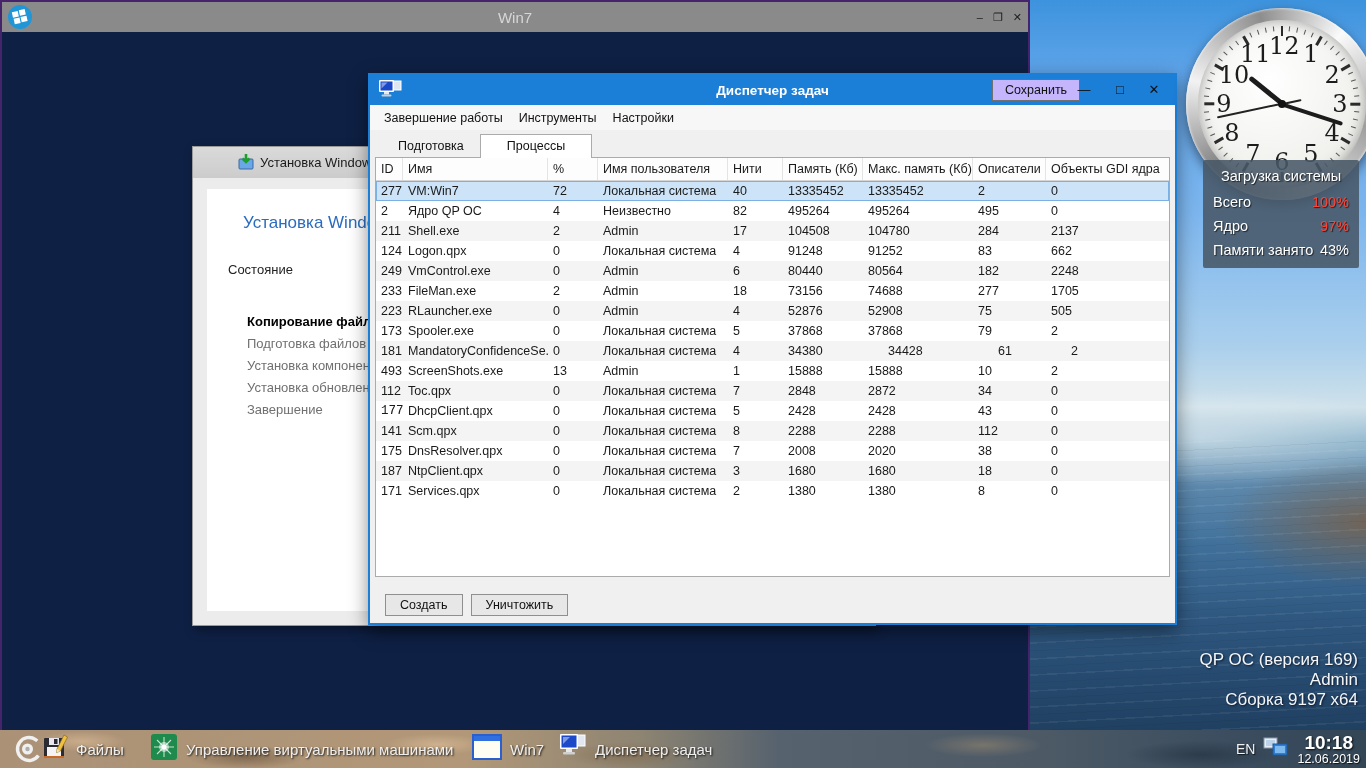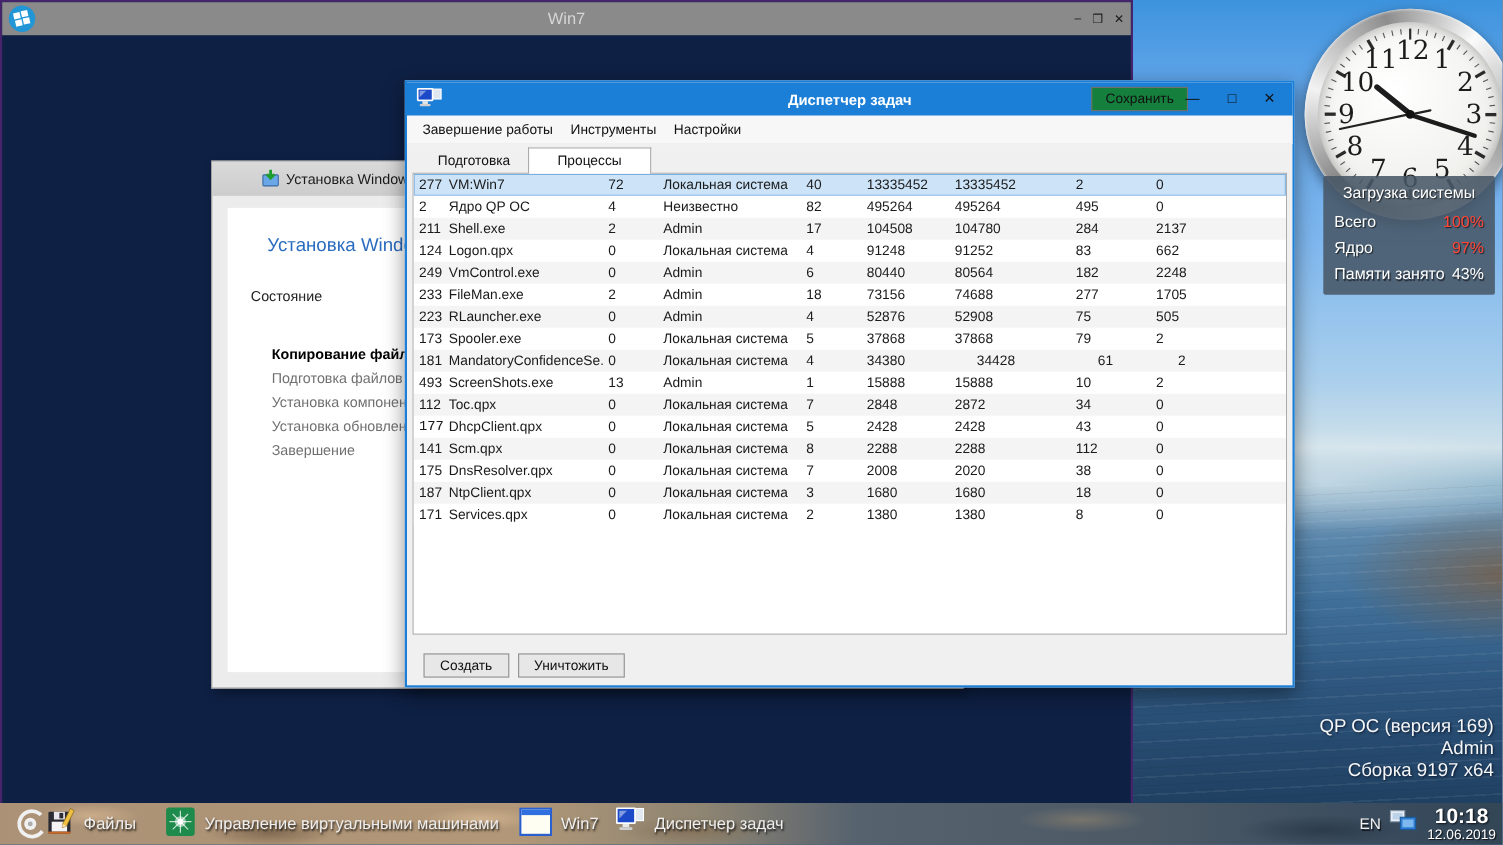--- a/index.html
+++ b/index.html
@@ -42,21 +42,21 @@
   .inst-steps { position:absolute; left:40px; top:122px; font-size:13px; line-height:22px; color:#707070; white-space:nowrap; }
   .inst-steps .step-current { color:#000; font-weight:bold; }
 
   
   .tm-window { position:absolute; left:368px; top:73px; width:809px; height:552px;
     background:#f0f0f0; border:2px solid #1b7ed7; box-shadow:0 6px 18px rgba(0,0,0,.45); }
   .tm-titlebar { position:relative; height:30px; background:#1b7ed7; display:flex; align-items:center; }
   .tm-icon { position:absolute; left:8px; top:4px; width:24px; height:22px; }
   .tm-title { flex:1; text-align:center; color:#ffffff; font-size:13.5px; font-weight:bold; }
   .tm-save { position:absolute; left:622px; top:4px; height:22px; padding:0 12px;
-    background:#15803d; border:1px solid #707070; font-size:12.5px; color:#111;
+    background:#c4b5fd; border:1px solid #707070; font-size:12.5px; color:#111;
     font-family:"Liberation Sans", sans-serif; }
   .tm-ctrl { position:absolute; top:0; height:30px; line-height:30px; width:18px; text-align:center;
     color:#101010; font-size:13px; }
   .tm-min { right:82px; } .tm-max { right:46px; } .tm-close { right:12px; }
 
   .tm-menubar { height:26px; background:#f7f7f7; display:flex; align-items:center; padding-left:6px;
     font-size:12.5px; color:#111; border-bottom:1px solid #f0f0f0; }
   .tm-menubar .menu-item { padding:4px 8px; }
 
   .tm-tabstrip { position:relative; height:26px; display:flex; align-items:flex-end; padding-left:12px; z-index:3; }
@@ -208,20 +208,31 @@
     <div class="tm-menubar" id="tm-menubar">
         <span class="menu-item">Завершение работы</span>
         <span class="menu-item">Инструменты</span>
         <span class="menu-item">Настройки</span>
       </div>
     <div class="tm-tabstrip" id="tm-tabstrip">
         <div class="tab tab-inactive">Подготовка</div>
         <div class="tab tab-active">Процессы</div>
       </div>
     <div class="tm-table">
+      <div class="tm-thead" id="tm-thead">
+          <div class="tm-th" style="width: 27px;">ID</div>
+          <div class="tm-th" style="width: 145px;">Имя</div>
+          <div class="tm-th" style="width: 50px;">%</div>
+          <div class="tm-th" style="width: 130px;">Имя пользователя</div>
+          <div class="tm-th" style="width: 55px;">Нити</div>
+          <div class="tm-th" style="width: 80px;">Память (Кб)</div>
+          <div class="tm-th" style="width: 110px;">Макс. память (Кб)</div>
+          <div class="tm-th" style="width: 73px;">Описатели</div>
+          <div class="tm-th" style="flex: 1 1 0%; border-right: none;">Объекты GDI ядра</div>
+        </div>
       <div class="tm-tbody" id="tm-tbody">
           <div class="tm-tr even selected">
             <div class="tm-td" style="width: 27px;">277</div>
             <div class="tm-td" style="width: 145px;">VM:Win7</div>
             <div class="tm-td" style="width: 50px;">72</div>
             <div class="tm-td" style="width: 130px;">Локальная система</div>
             <div class="tm-td" style="width: 55px;">40</div>
             <div class="tm-td" style="width: 80px;">13335452</div>
             <div class="tm-td" style="width: 110px;">13335452</div>
             <div class="tm-td" style="width: 73px;">2</div>

